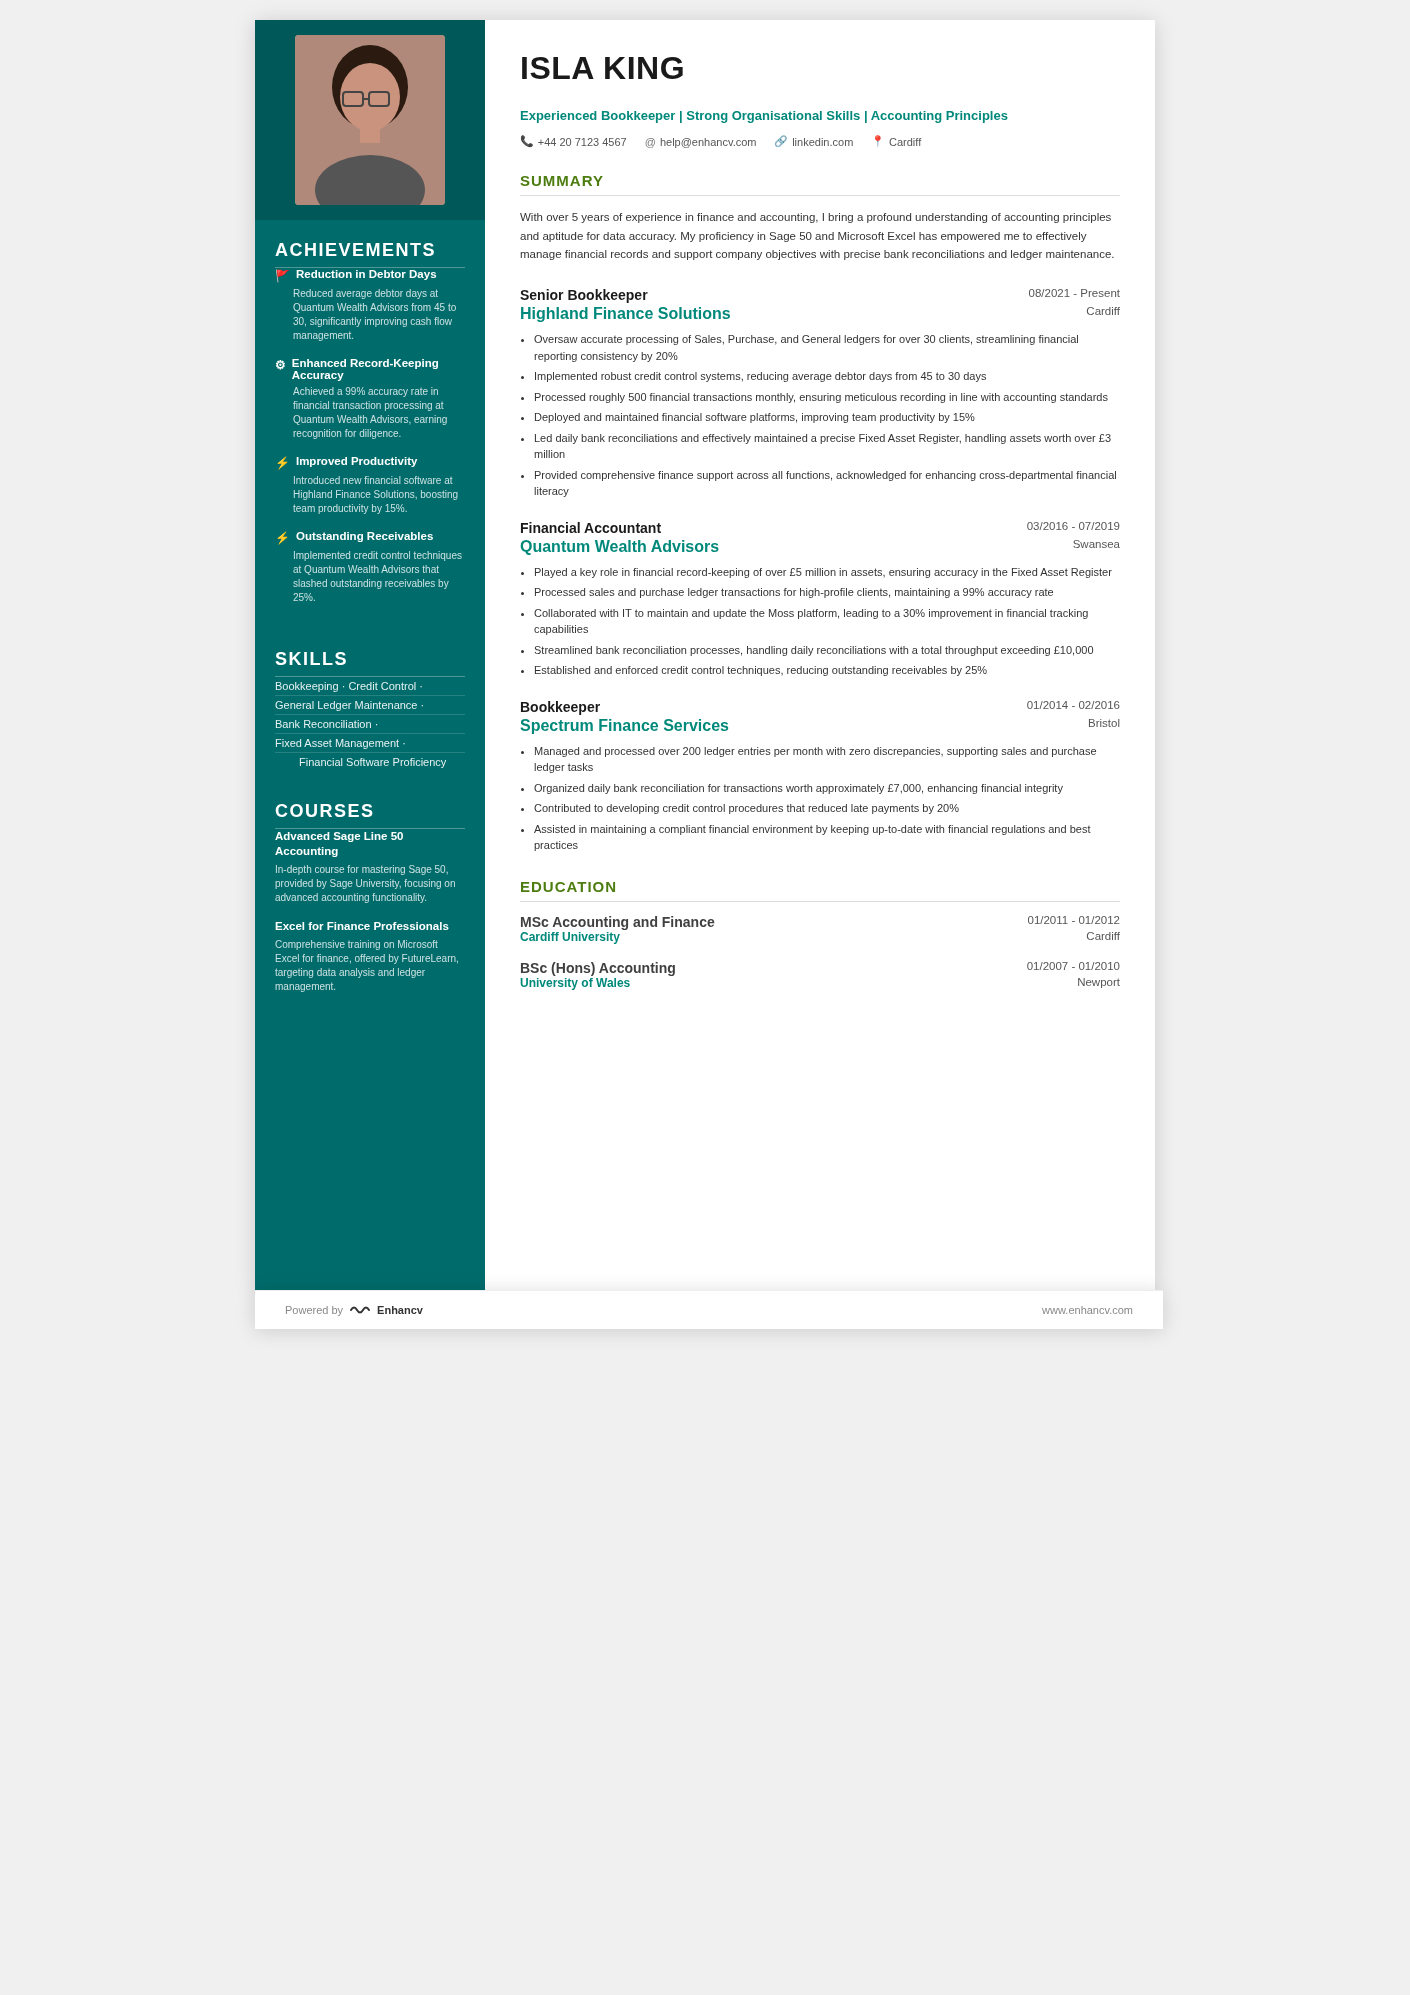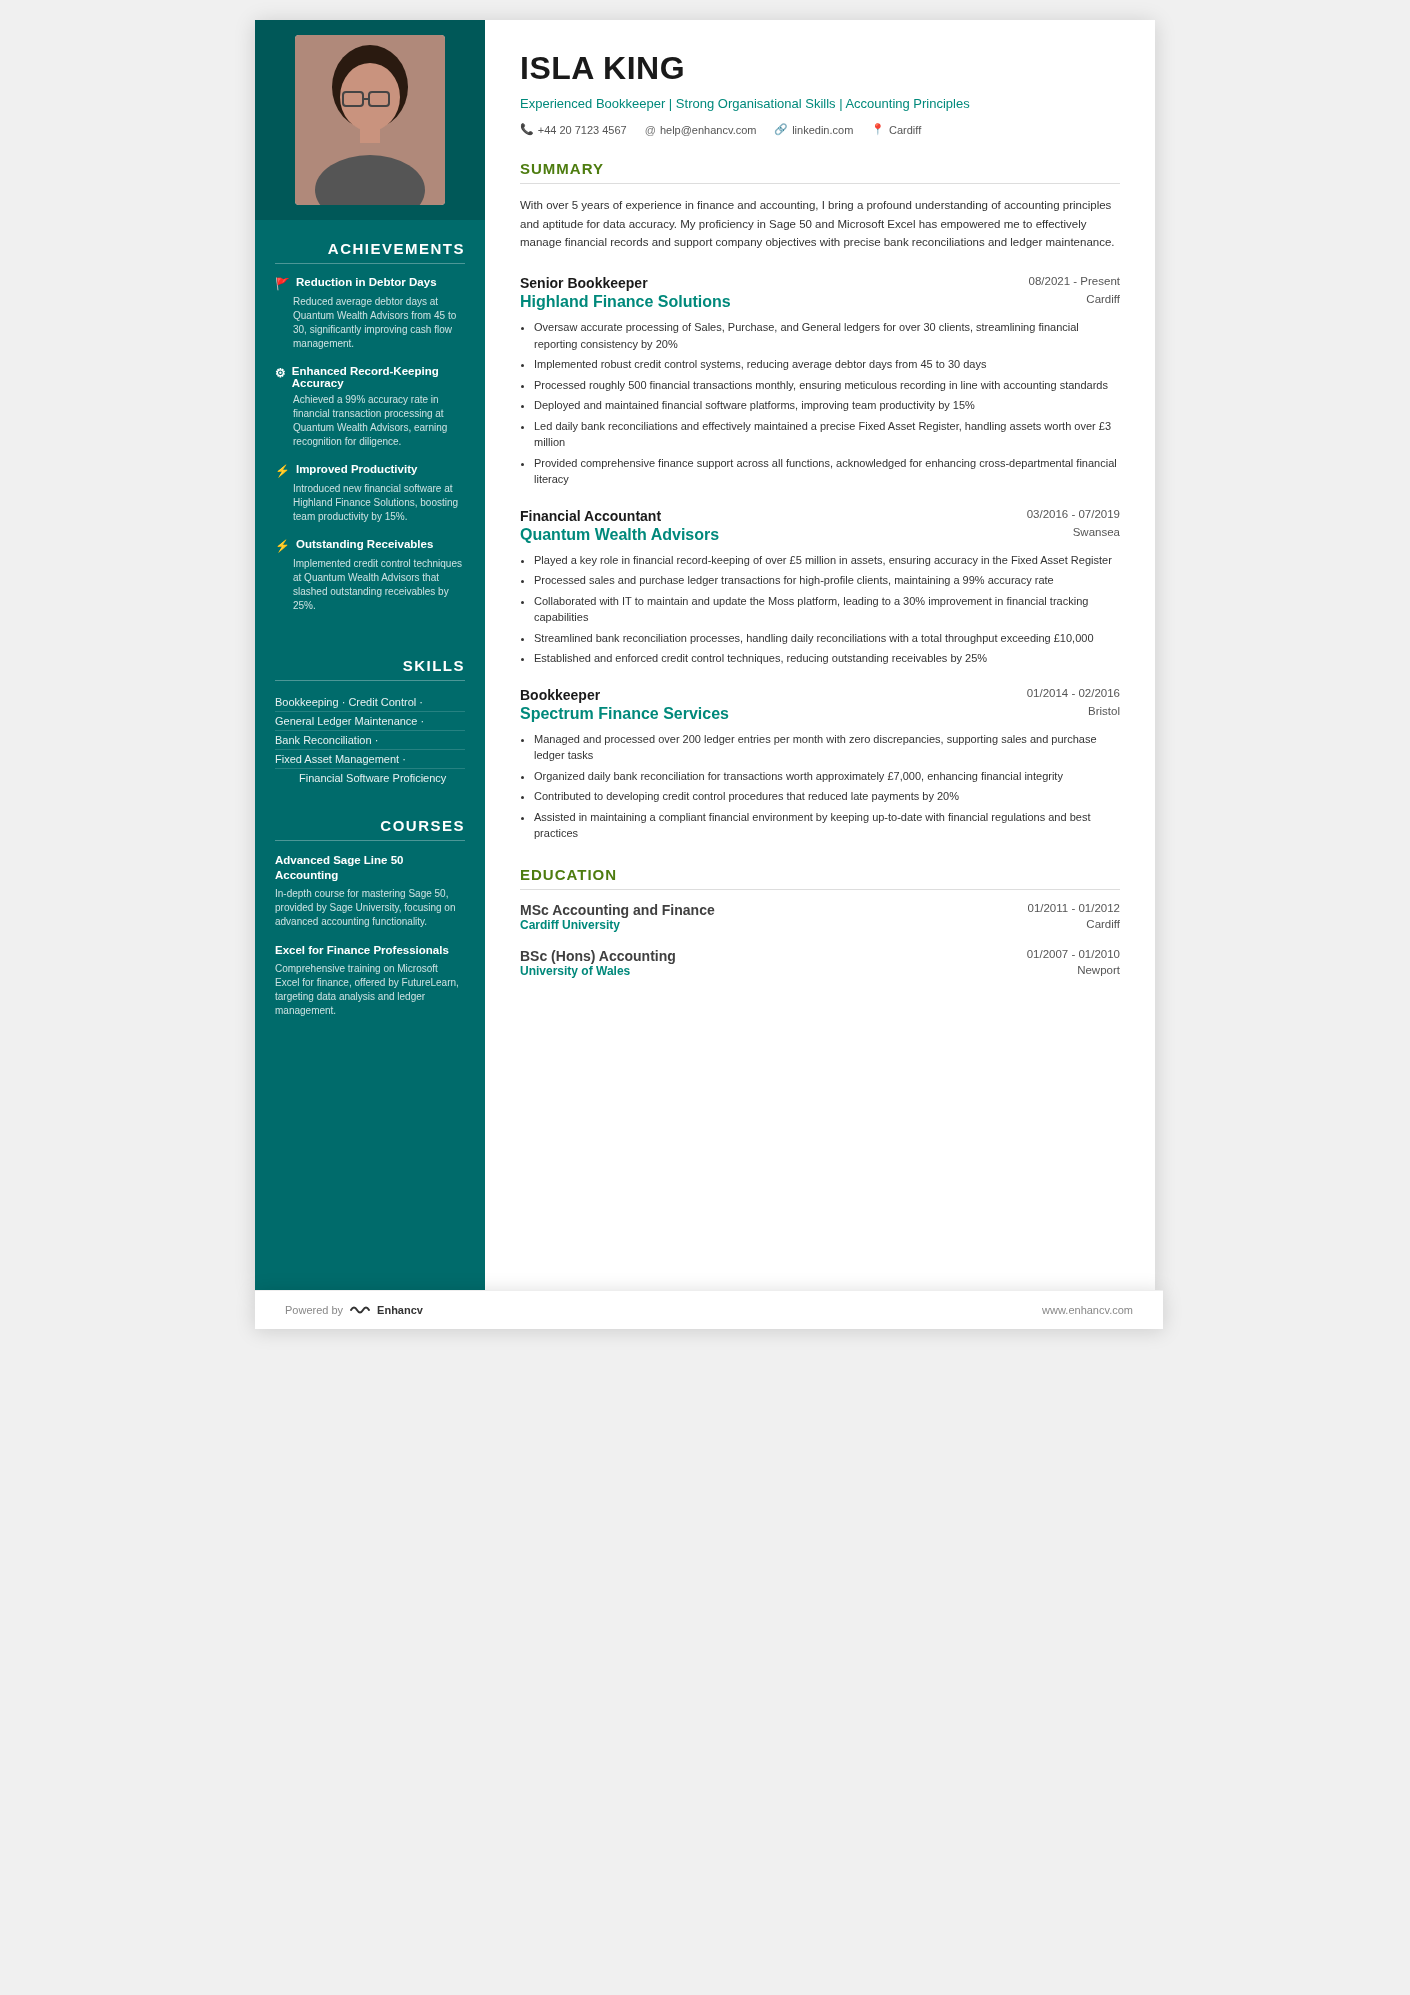--- a/index.html
+++ b/index.html
@@ -46,29 +46,27 @@
       overflow: hidden;
       display: flex;
       align-items: flex-end;
       justify-content: center;
       position: relative;
     }
     .sidebar-section {
       padding: 20px 20px 10px 20px;
     }
     .sidebar-section-title {
-      font-size: 15px;
+      font-size: 18px;
       font-weight: bold;
       letter-spacing: 1.5px;
       text-transform: uppercase;
       color: white;
-      margin-bottom: 12px;
       padding-bottom: 6px;
       border-bottom: 1px solid rgba(255,255,255,0.3);
-      text-align: right;
     }
     .achievement-item {
       margin-bottom: 14px;
     }
     .achievement-title {
       font-size: 11.5px;
       font-weight: bold;
       color: white;
       margin-bottom: 4px;
       display: flex;
@@ -123,22 +121,22 @@
     .name {
       font-size: 32px;
       font-weight: 900;
       color: #1a1a1a;
       letter-spacing: 0.5px;
       text-transform: uppercase;
     }
     .title-line {
       font-size: 13px;
       color: #00897b;
-      font-weight: 400;
-      margin-top: 8px;
+      font-weight: 700;
+      margin-top: 20px;
       line-height: 1.4;
     }
     .contact-line {
       display: flex;
       gap: 18px;
       margin-top: 10px;
       flex-wrap: wrap;
     }
     .contact-item {
       font-size: 11px;

